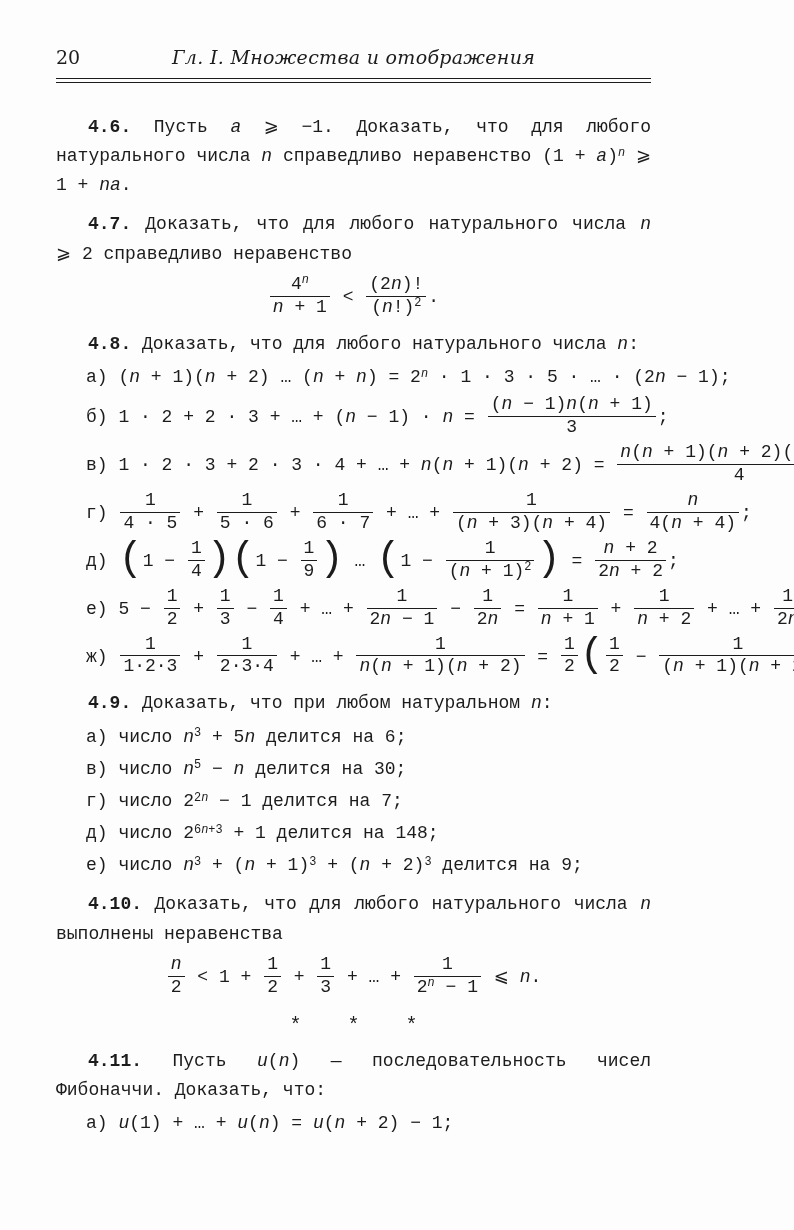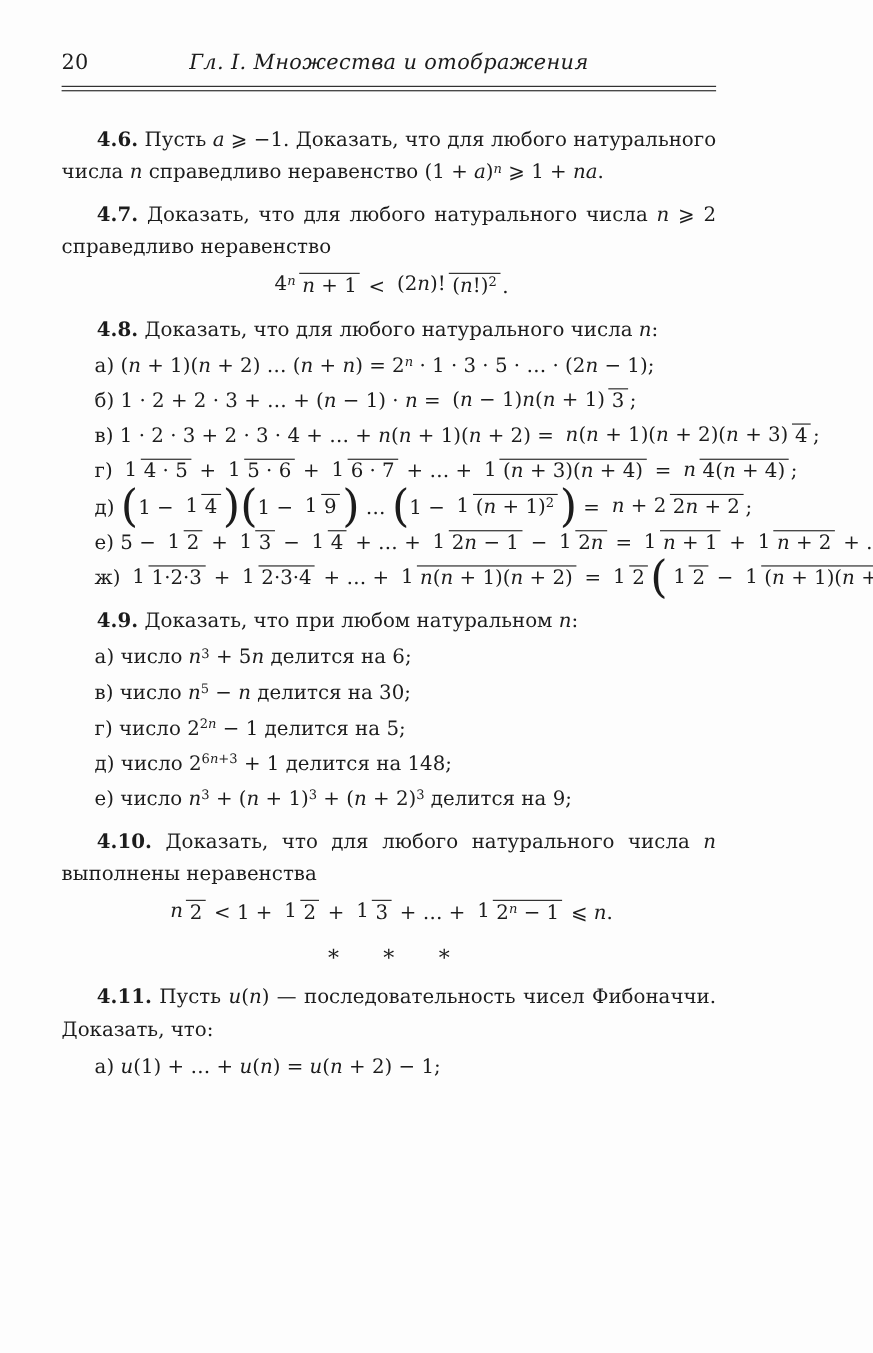--- a/index.html
+++ b/index.html
@@ -17,37 +17,37 @@
   }
   .pgnum{font-size:19px;}
   .chapter{
     position:absolute;left:0;right:0;text-align:center;
     font-style:italic;font-size:19px;letter-spacing:.3px;
   }
   .rule{
     margin:6px 56px 0 56px;height:3px;
     border-top:1.5px solid #1c1c1c;border-bottom:1.5px solid #1c1c1c;
   }
-  main{display:block;padding:20px 56px 0 56px;}
+  main{display:block;padding:20px 56px 0 56px;font-family:Liberation Mono, monospace;}
   .para{
     margin:10px 0 4px 0;text-indent:32px;text-align:justify;
     line-height:1.62;
   }
   .item{margin:3px 0;padding-left:30px;white-space:nowrap;line-height:1.62;}
   .display{text-align:center;margin:6px 0;line-height:1.62;}
   .stars{text-align:center;margin:14px 0 6px 0;word-spacing:1.7em;font-size:20px;}
   .rm{font-style:normal;}
   .it{font-style:italic;}
   .bnum{font-weight:bold;}
   sup.sp{
     font-size:66%;line-height:0;position:relative;top:-0.45em;
     vertical-align:baseline;font-style:normal;
   }
   .frac{
-    display:inline-flex;vertical-align:middle;
+    display:inline-flex;flex-direction:column;vertical-align:middle;
     text-align:center;margin:0 2px;position:relative;top:-1px;
   }
   .frac .num,.frac .den{display:block;line-height:1.22;padding:0 3px;white-space:nowrap;}
   .frac .den{border-top:1.2px solid #1c1c1c;}
   .bigp{
     font-size:225%;font-weight:300;line-height:0;vertical-align:middle;
     display:inline-block;position:relative;top:-2px;
   }
 </style>
 </head>
@@ -152,21 +152,21 @@
           <span class="num"><span class="rm">1</span></span>
           <span class="den"><span class="rm">2</span></span>
         </span><span class="rm"> − </span><span class="frac">
           <span class="num"><span class="rm">1</span></span>
           <span class="den"><span class="rm">(</span><span class="it">n</span><span class="rm"> + 1)(</span><span class="it">n</span><span class="rm"> + 2)</span></span>
         </span><span class="bigp">)</span><span class="rm">.</span></div>
 
     <p class="para"><span class="bnum">4.9.</span><span class="rm"> Доказать, что при любом натуральном </span><span class="it">n</span><span class="rm">:</span></p>
     <div class="item"><span class="rm">а) число </span><span class="it">n</span><sup class="sp"><span class="rm">3</span></sup><span class="rm"> + 5</span><span class="it">n</span><span class="rm"> делится на 6;</span></div>
     <div class="item"><span class="rm">в) число </span><span class="it">n</span><sup class="sp"><span class="rm">5</span></sup><span class="rm"> − </span><span class="it">n</span><span class="rm"> делится на 30;</span></div>
-    <div class="item"><span class="rm">г) число 2</span><sup class="sp"><span class="rm">2</span><span class="it">n</span></sup><span class="rm"> − 1 делится на 5;</span></div>
+    <div class="item"><span class="rm">г) число 2</span><sup class="sp"><span class="rm">2</span><span class="it">n</span></sup><span class="rm"> − 1 делится на 7;</span></div>
     <div class="item"><span class="rm">д) число 2</span><sup class="sp"><span class="rm">6</span><span class="it">n</span><span class="rm">+3</span></sup><span class="rm"> + 1 делится на 148;</span></div>
     <div class="item"><span class="rm">е) число </span><span class="it">n</span><sup class="sp"><span class="rm">3</span></sup><span class="rm"> + (</span><span class="it">n</span><span class="rm"> + 1)</span><sup class="sp"><span class="rm">3</span></sup><span class="rm"> + (</span><span class="it">n</span><span class="rm"> + 2)</span><sup class="sp"><span class="rm">3</span></sup><span class="rm"> делится на 9;</span></div>
 
     <p class="para"><span class="bnum">4.10.</span><span class="rm"> Доказать, что для любого натурального числа </span><span class="it">n</span><span class="rm"> выполнены неравенства</span></p>
     <div class="display"><span class="frac">
           <span class="num"><span class="it">n</span></span>
           <span class="den"><span class="rm">2</span></span>
         </span><span class="rm"> &lt; 1 + </span><span class="frac">
           <span class="num"><span class="rm">1</span></span>
           <span class="den"><span class="rm">2</span></span>

